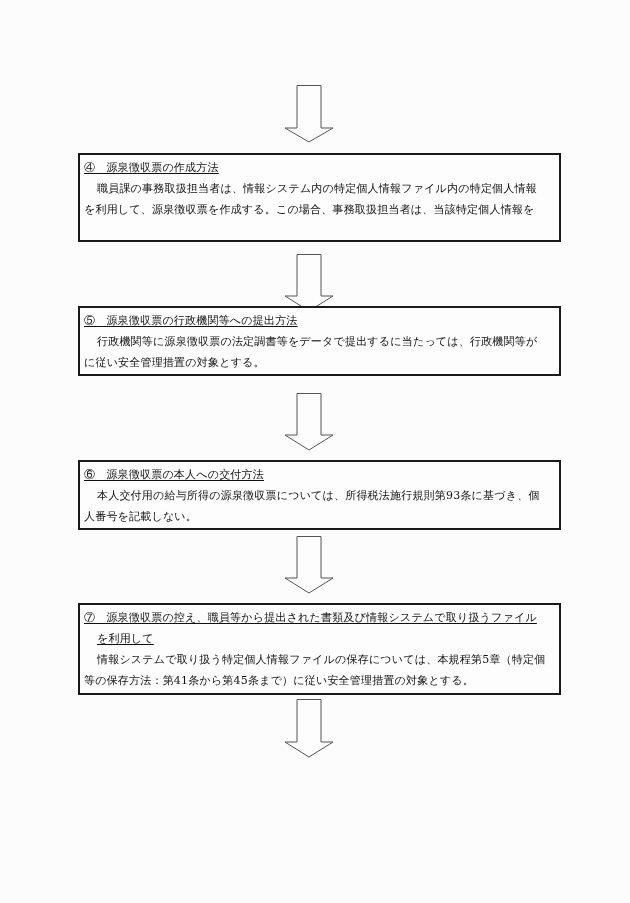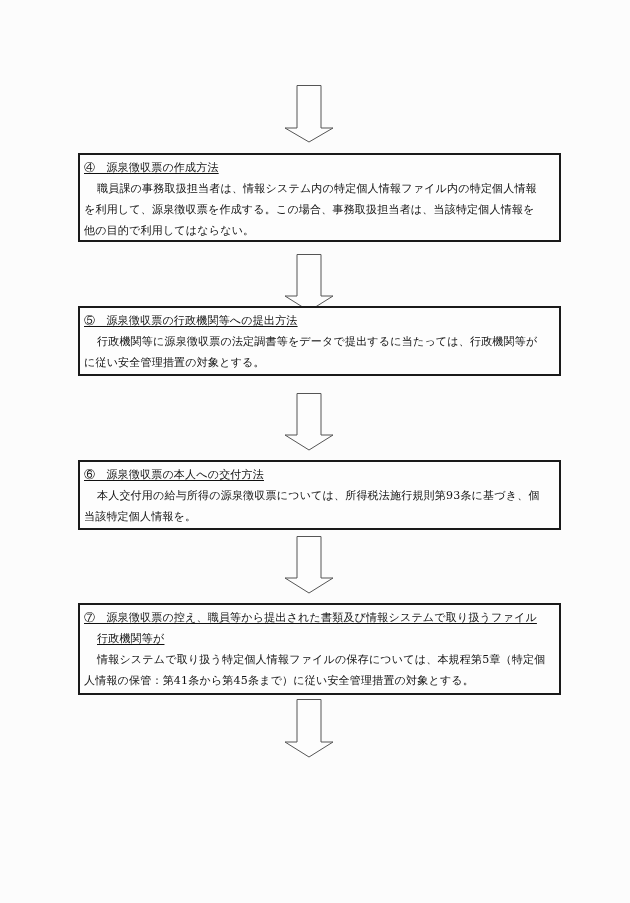--- a/index.html
+++ b/index.html
@@ -50,21 +50,20 @@
 <div class="arrow" style="top:85px;">
   <svg width="50" height="58" viewBox="0 0 50 58">
     <polygon points="13,0.5 37,0.5 37,43 49,43 25,57 1,43 13,43" fill="#fdfdfd" stroke="#555" stroke-width="1"></polygon>
   </svg>
 </div>
 
 <div class="box" style="top:153px; height:83px;">
   <div class="line title">④　源泉徴収票の作成方法</div>
   <div class="line indent">職員課の事務取扱担当者は、情報システム内の特定個人情報ファイル内の特定個人情報</div>
   <div class="line">を利用して、源泉徴収票を作成する。この場合、事務取扱担当者は、当該特定個人情報を</div>
-  <div class="line">他の目的で利用してはならない。</div>
 </div>
 
 <div class="arrow" style="top:254px;">
   <svg width="50" height="58" viewBox="0 0 50 58">
     <polygon points="13,0.5 37,0.5 37,42 49,42 25,57 1,42 13,42" fill="#fdfdfd" stroke="#555" stroke-width="1"></polygon>
   </svg>
 </div>
 
 <div class="box" style="top:306px; height:64px;">
   <div class="line title">⑤　源泉徴収票の行政機関等への提出方法</div>
@@ -74,33 +73,33 @@
 
 <div class="arrow" style="top:393px;">
   <svg width="50" height="58" viewBox="0 0 50 58">
     <polygon points="13,0.5 37,0.5 37,42 49,42 25,57 1,42 13,42" fill="#fdfdfd" stroke="#555" stroke-width="1"></polygon>
   </svg>
 </div>
 
 <div class="box" style="top:460px; height:64px;">
   <div class="line title">⑥　源泉徴収票の本人への交付方法</div>
   <div class="line indent">本人交付用の給与所得の源泉徴収票については、所得税法施行規則第93条に基づき、個</div>
-  <div class="line">当該特定個人情報を。</div>
+  <div class="line">人番号を記載しない。</div>
 </div>
 
 <div class="arrow" style="top:536px;">
   <svg width="50" height="58" viewBox="0 0 50 58">
     <polygon points="13,0.5 37,0.5 37,42 49,42 25,57 1,42 13,42" fill="#fdfdfd" stroke="#555" stroke-width="1"></polygon>
   </svg>
 </div>
 
 <div class="box" style="top:603px; height:86px;">
   <div class="line title">⑦　源泉徴収票の控え、職員等から提出された書類及び情報システムで取り扱うファイル</div>
-  <div class="line title indent">行政機関等が</div>
+  <div class="line title indent">を利用して</div>
   <div class="line indent">情報システムで取り扱う特定個人情報ファイルの保存については、本規程第5章（特定個</div>
-  <div class="line">人情報の保管：第41条から第45条まで）に従い安全管理措置の対象とする。</div>
+  <div class="line">等の保存方法：第41条から第45条まで）に従い安全管理措置の対象とする。</div>
 </div>
 
 <div class="arrow" style="top:699px;">
   <svg width="50" height="60" viewBox="0 0 50 60">
     <polygon points="13,0.5 37,0.5 37,43 49,43 25,58 1,43 13,43" fill="#fdfdfd" stroke="#555" stroke-width="1"></polygon>
   </svg>
 </div>
 
 </body></html>

